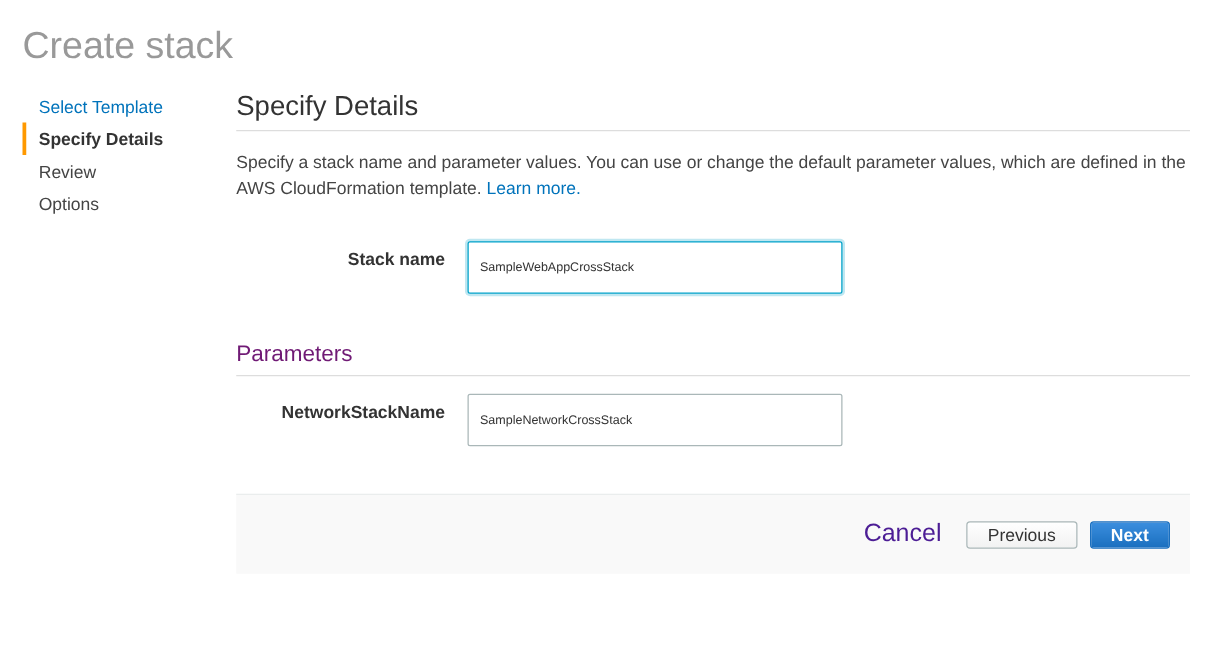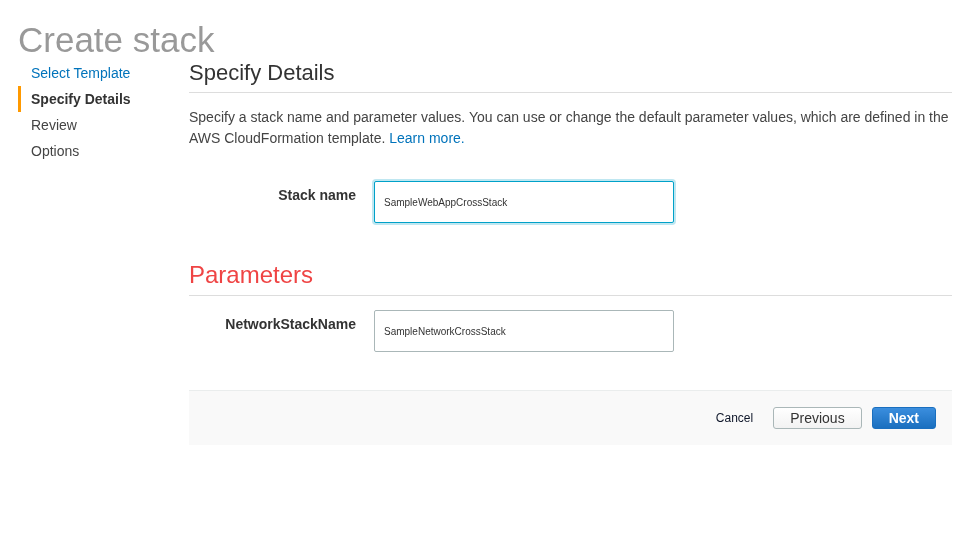--- a/index.html
+++ b/index.html
@@ -9,23 +9,24 @@
     }
     body {
       font-family: "Helvetica Neue", Helvetica, Arial, sans-serif;
       font-size: 14px;
       color: #333;
       background: #fff;
       width: 970px;
       padding: 20px 18px 20px 18px;
     }
     .page-title {
-      font-size: 35px;
+      font-size: 30px;
       font-weight: 300;
       color: #999;
+      margin-bottom: 18px;
     }
     .layout {
       display: flex;
       gap: 36px;
     }
     .sidebar {
       width: 135px;
       flex-shrink: 0;
     }
     .sidebar-item {
@@ -102,40 +103,40 @@
       box-shadow: 0 0 0 2px rgba(0, 161, 201, 0.25);
     }
     .help-text {
       font-size: 12px;
       color: #687078;
       margin-top: 8px;
       line-height: 1.4;
       max-width: 540px;
     }
     .section-sub {
-      font-size: 24px;
+      font-size: 18px;
       font-weight: 400;
-      color: #ef4444;
+      color: #701a75;
       margin-bottom: 6px;
     }
     .footer {
       background: #f9f9f9;
       border-top: 1px solid #eaeded;
       padding: 14px 16px;
       display: flex;
       justify-content: flex-end;
       align-items: center;
       gap: 10px;
       margin-top: 10px;
     }
     .btn-link {
-      color: #0f172a;
+      color: #4c1d95;
       background: none;
       border: none;
-      font-size: 12px;
+      font-size: 20px;
       cursor: pointer;
       padding: 6px 10px;
     }
     .btn {
       font-size: 14px;
       padding: 2px 16px;
       border-radius: 3px;
       cursor: pointer;
       border: 1px solid #aab7b8;
       background: linear-gradient(#fff, #f2f2f2);

